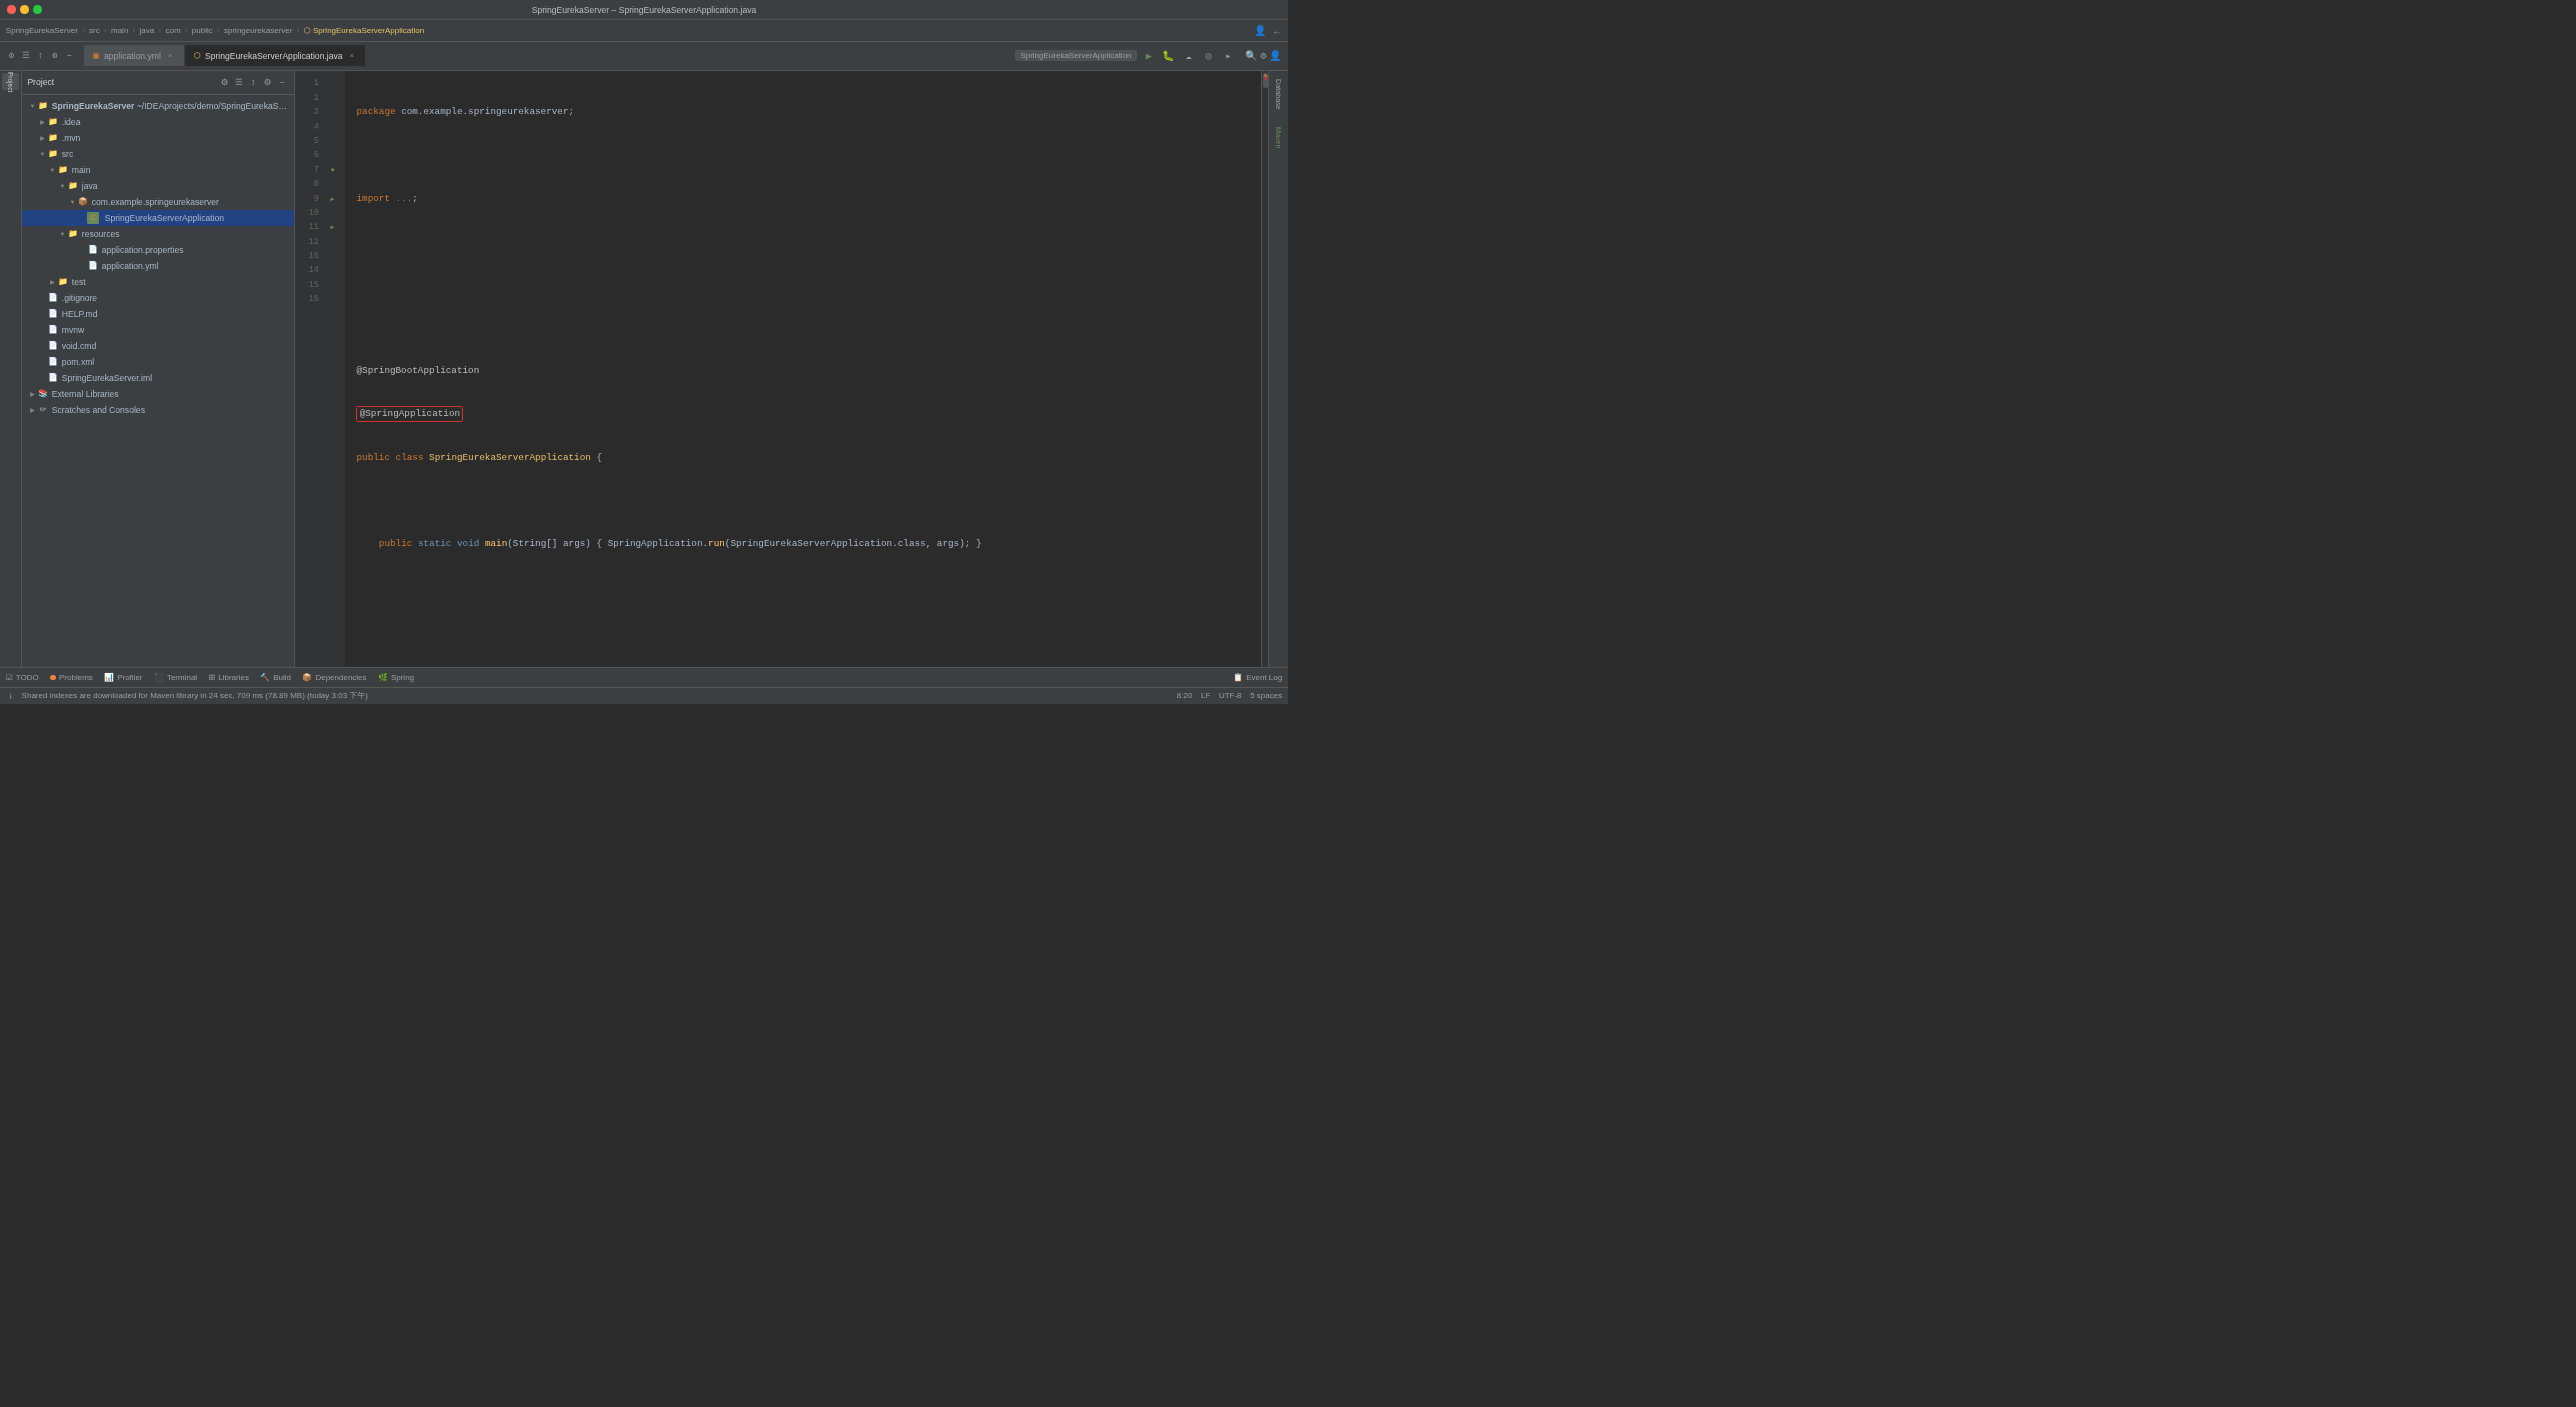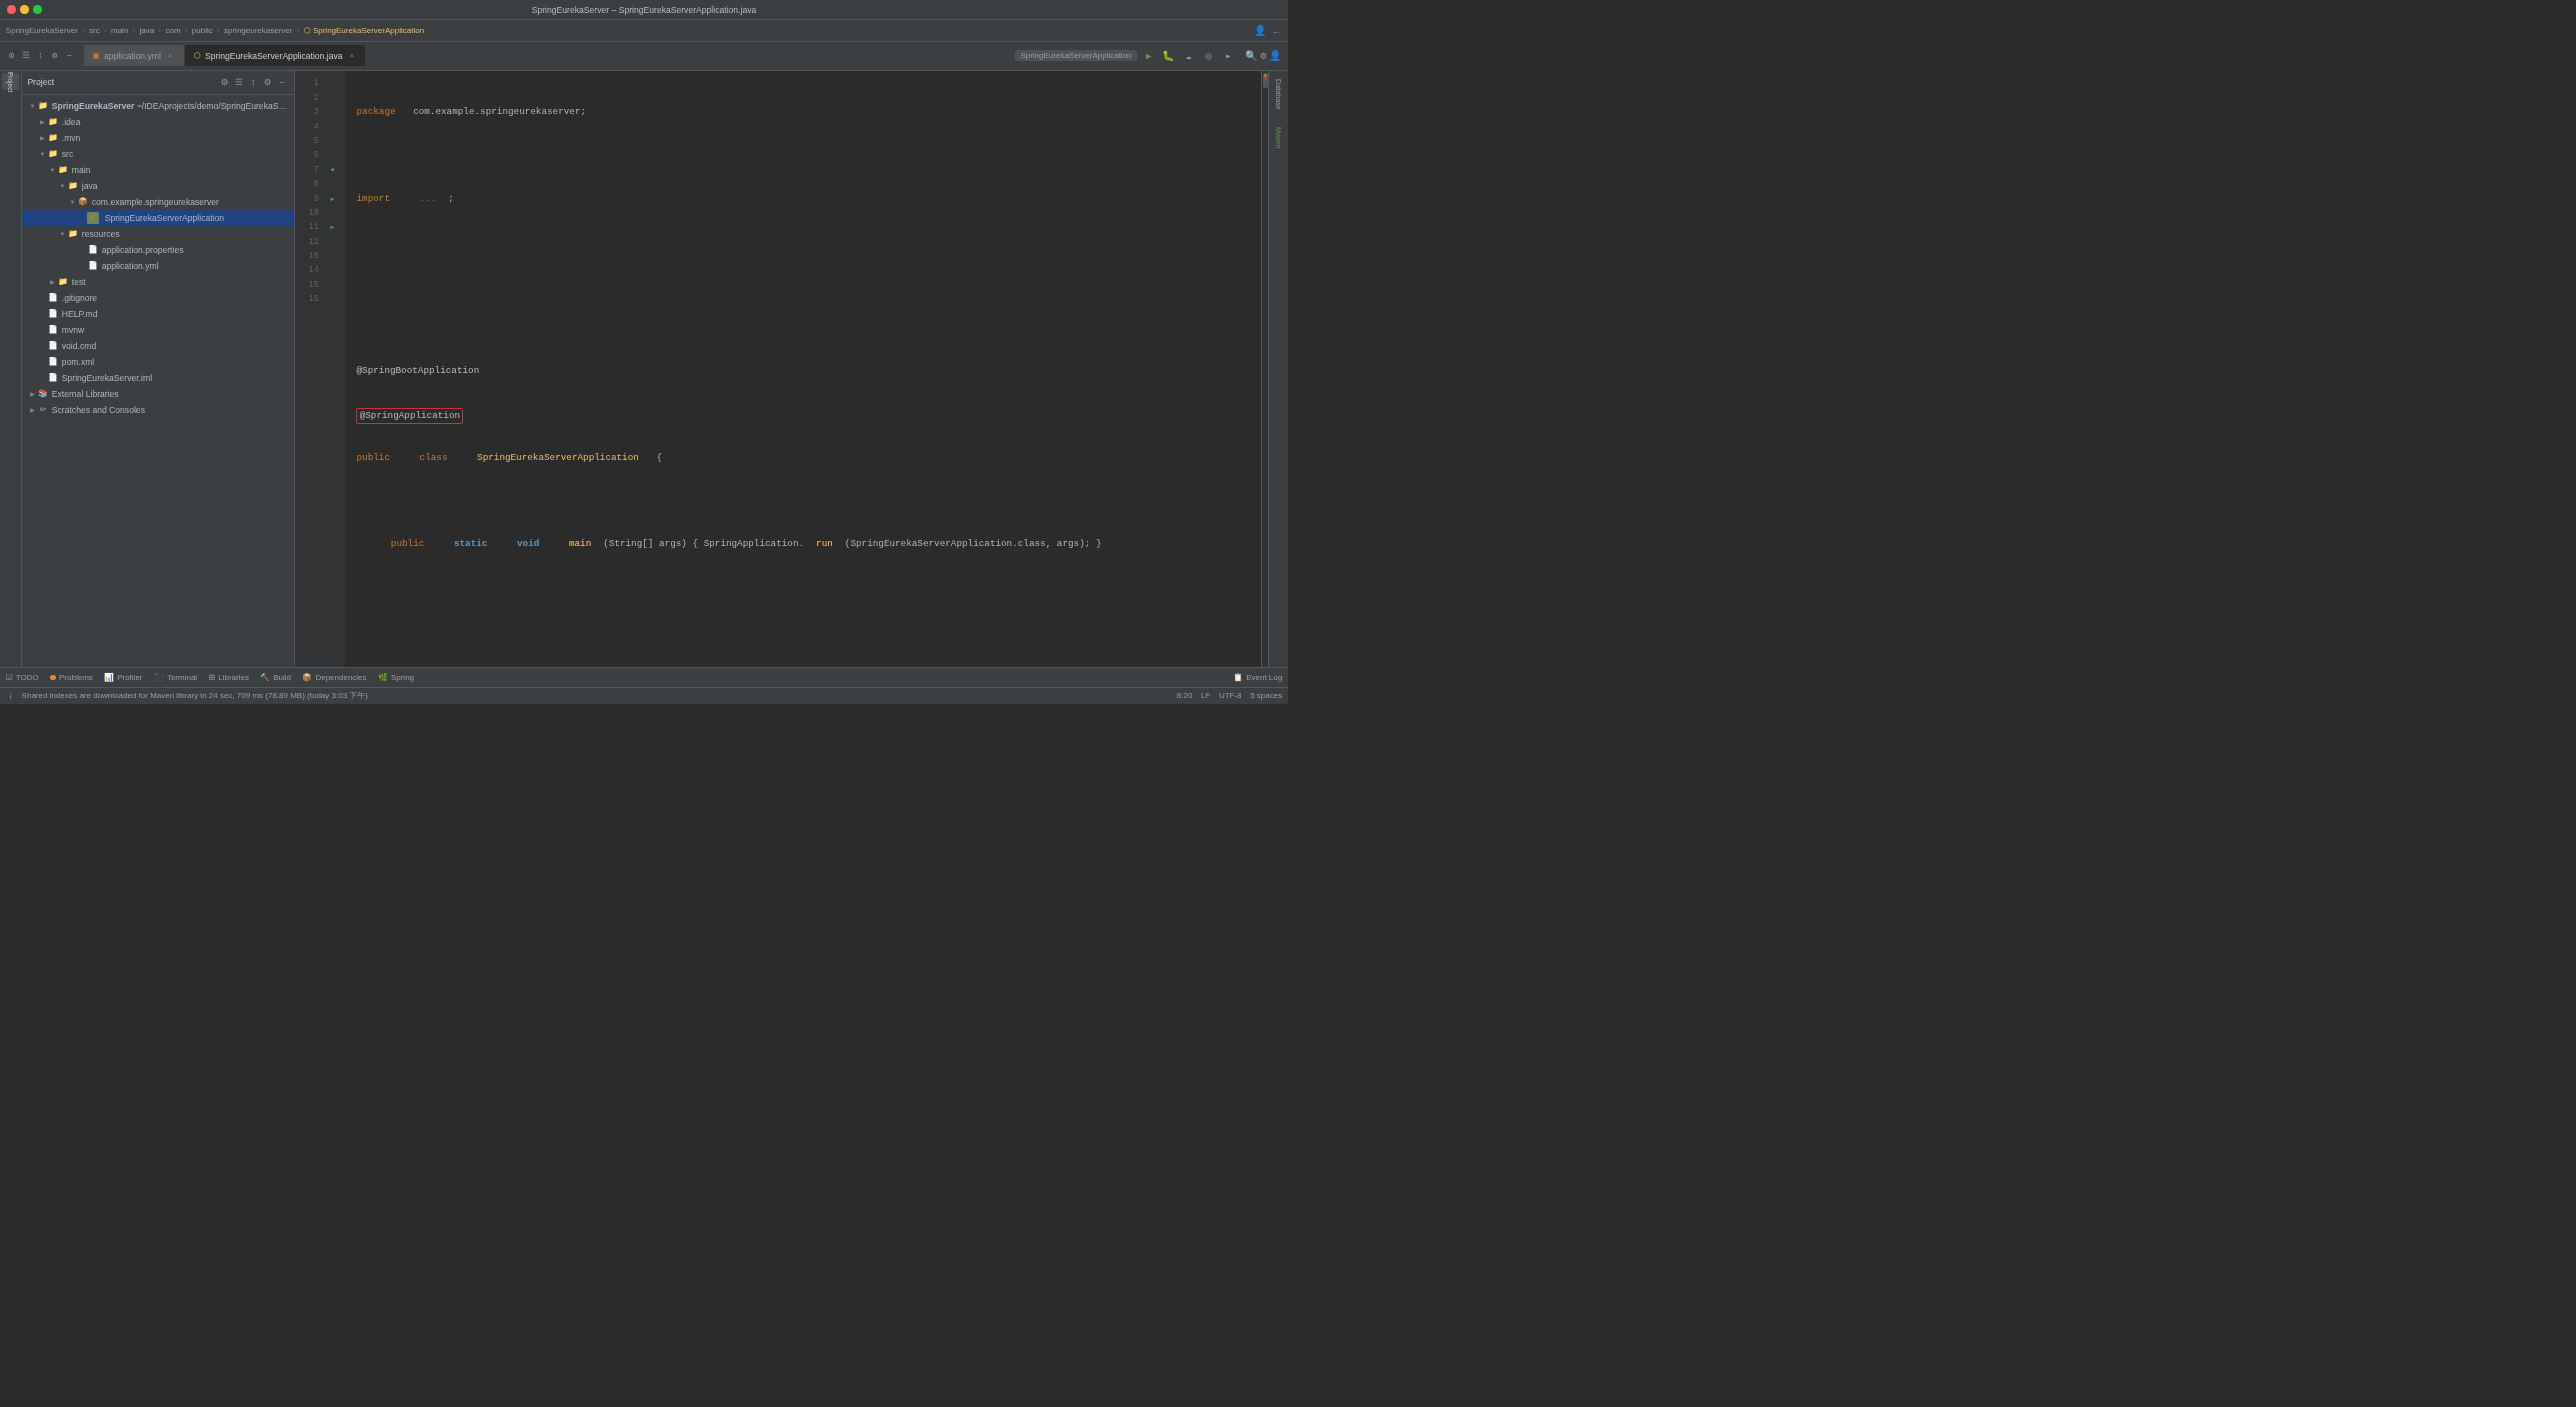--- a/index.html
+++ b/index.html
@@ -287,27 +287,26 @@
       font-size: 9.3px;
       font-family: 'Courier New', monospace;
       line-height: 14.4px;
       overflow: auto;
       white-space: pre;
     }
 
     .code-line {
       height: 14.4px;
       display: flex;
-      align-items: flex-start;
-      gap: 12px;
+      align-items: flex-end;
     }
 
     
     .kw { color: #cc7832; }
-    .kw-blue { color: #6897bb; font-weight: bold; }
+    .kw-blue { color: #6897bb; }
     .annotation { color: #bbb; }
     .class-name { color: #e8bf6a; }
     .method { color: #ffc66d; }
     .plain { color: #a9b7c6; }
 
     
     .annotation-highlight {
       background: transparent;
       border: 1.1px solid #cc3333;
       border-radius: 1.4px;

